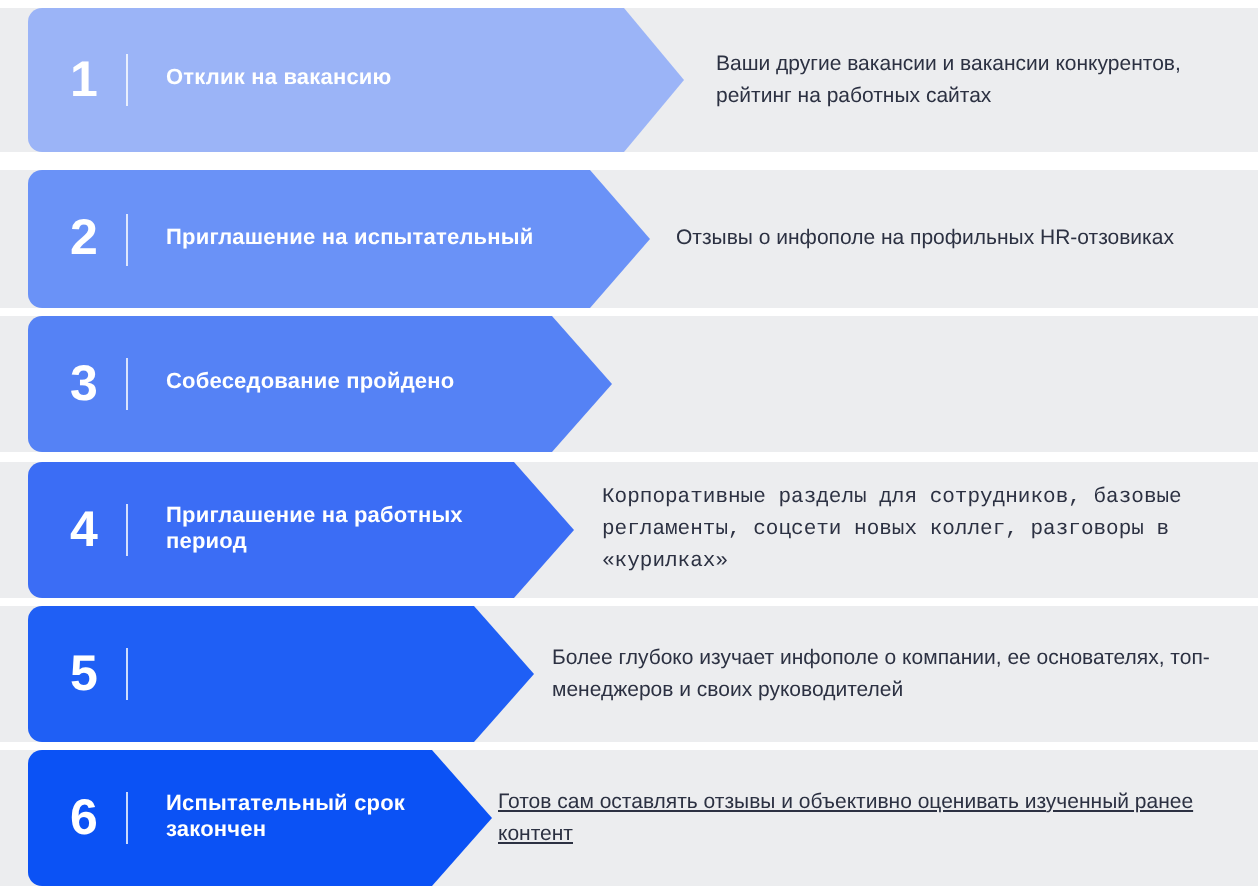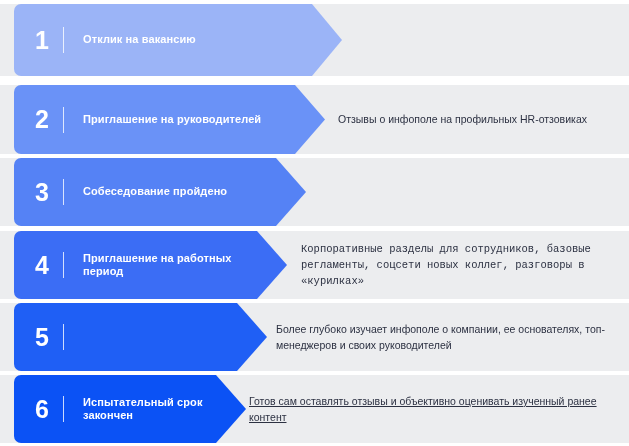--- a/index.html
+++ b/index.html
@@ -84,26 +84,29 @@
 </head>
 <body>
 
 <div class="funnel" id="funnel-root">
     <div class="row" style="top: 4px; height: 72px; background: rgb(236, 237, 239);">
       <div class="bar" style="width: 328px; background: rgb(155, 180, 247);">
         <div class="bar-num">1</div>
         <div class="bar-divider"></div>
         <div class="bar-label">Отклик на вакансию</div>
       </div>
+      <div class="desc" style="left: 358px; width: 268px; color: rgb(44, 49, 66);">
+        <span>Ваши другие вакансии и вакансии конкурентов, рейтинг на работных сайтах</span>
+      </div>
     </div>
     <div class="row" style="top: 85px; height: 69px; background: rgb(236, 237, 239);">
       <div class="bar" style="width: 311px; background: rgb(106, 146, 247);">
         <div class="bar-num">2</div>
         <div class="bar-divider"></div>
-        <div class="bar-label">Приглашение на руководителей</div>
+        <div class="bar-label">Приглашение на испытательный</div>
       </div>
       <div class="desc" style="left: 338px; width: 285px; color: rgb(44, 49, 66);">
         <span>Отзывы о инфополе на профильных HR-отзовиках</span>
       </div>
     </div>
     <div class="row" style="top: 158px; height: 68px; background: rgb(236, 237, 239);">
       <div class="bar" style="width: 292px; background: rgb(85, 130, 245);">
         <div class="bar-num">3</div>
         <div class="bar-divider"></div>
         <div class="bar-label">Собеседование пройдено</div>

